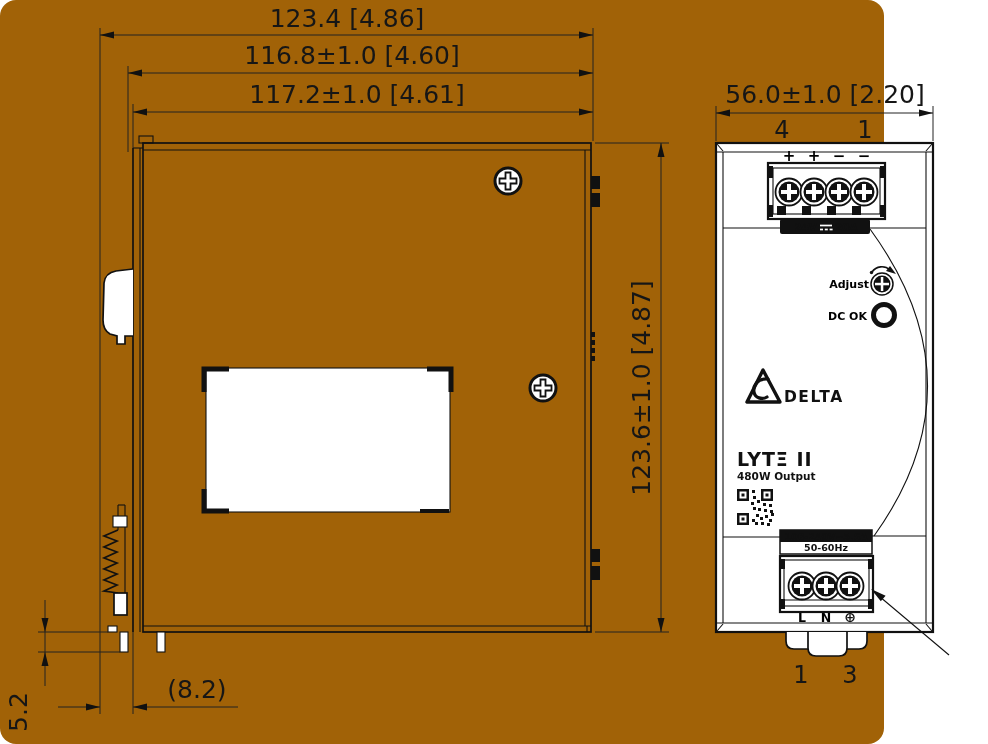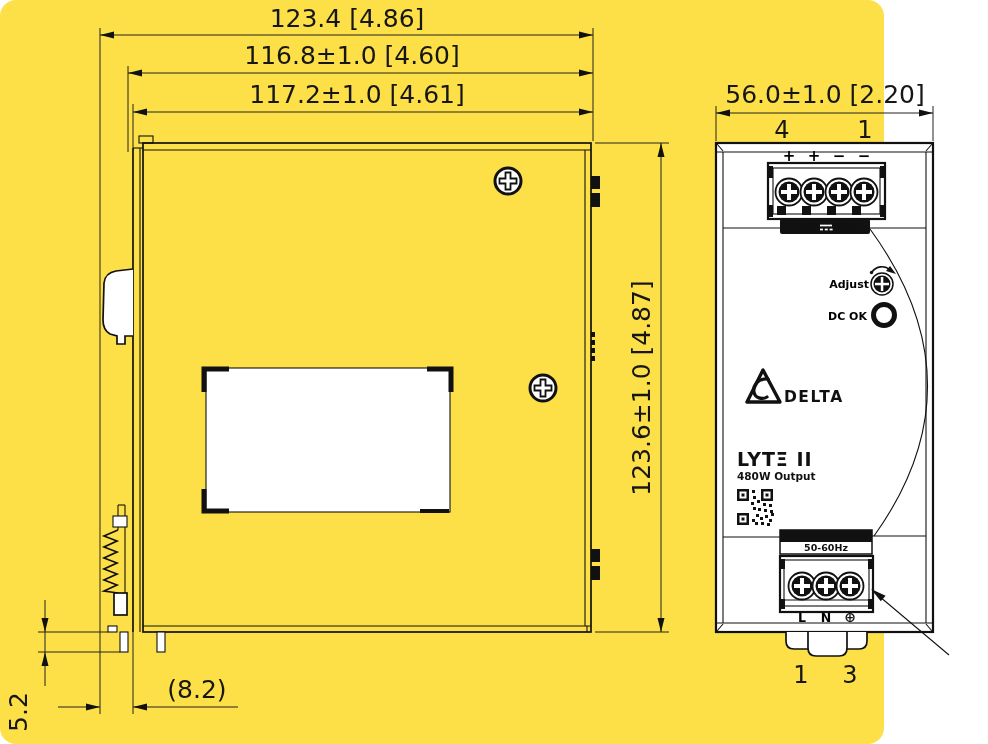--- a/index.html
+++ b/index.html
@@ -1,16 +1,16 @@
 <!DOCTYPE html>
 <html><head>
 <meta charset="utf-8">
 <style>
   html,body{margin:0;padding:0;background:#fff;}
-  .stage{width:884px;height:744px;background:#fde047;position:relative;font-family:"DejaVu Sans",sans-serif;border-radius:16px;}
+  .stage{width:884px;height:744px;background:#a16207;position:relative;font-family:"DejaVu Sans",sans-serif;border-radius:16px;}
   svg{display:block;}
   text{font-family:"DejaVu Sans",sans-serif;fill:#111;}
   .dimtxt{font-size:25px;fill:#161616;}
   .pintxt{font-size:24px;fill:#161616;}
   .ol{fill:none;stroke:#111;stroke-width:1.7;}
   .ol2{fill:none;stroke:#111;stroke-width:2.2;}
   .thin{fill:none;stroke:#111;stroke-width:1.1;}
   .dim{fill:none;stroke:#222;stroke-width:1;}
   .blk{fill:#111;stroke:none;}
   .wfill{fill:#fff;}

